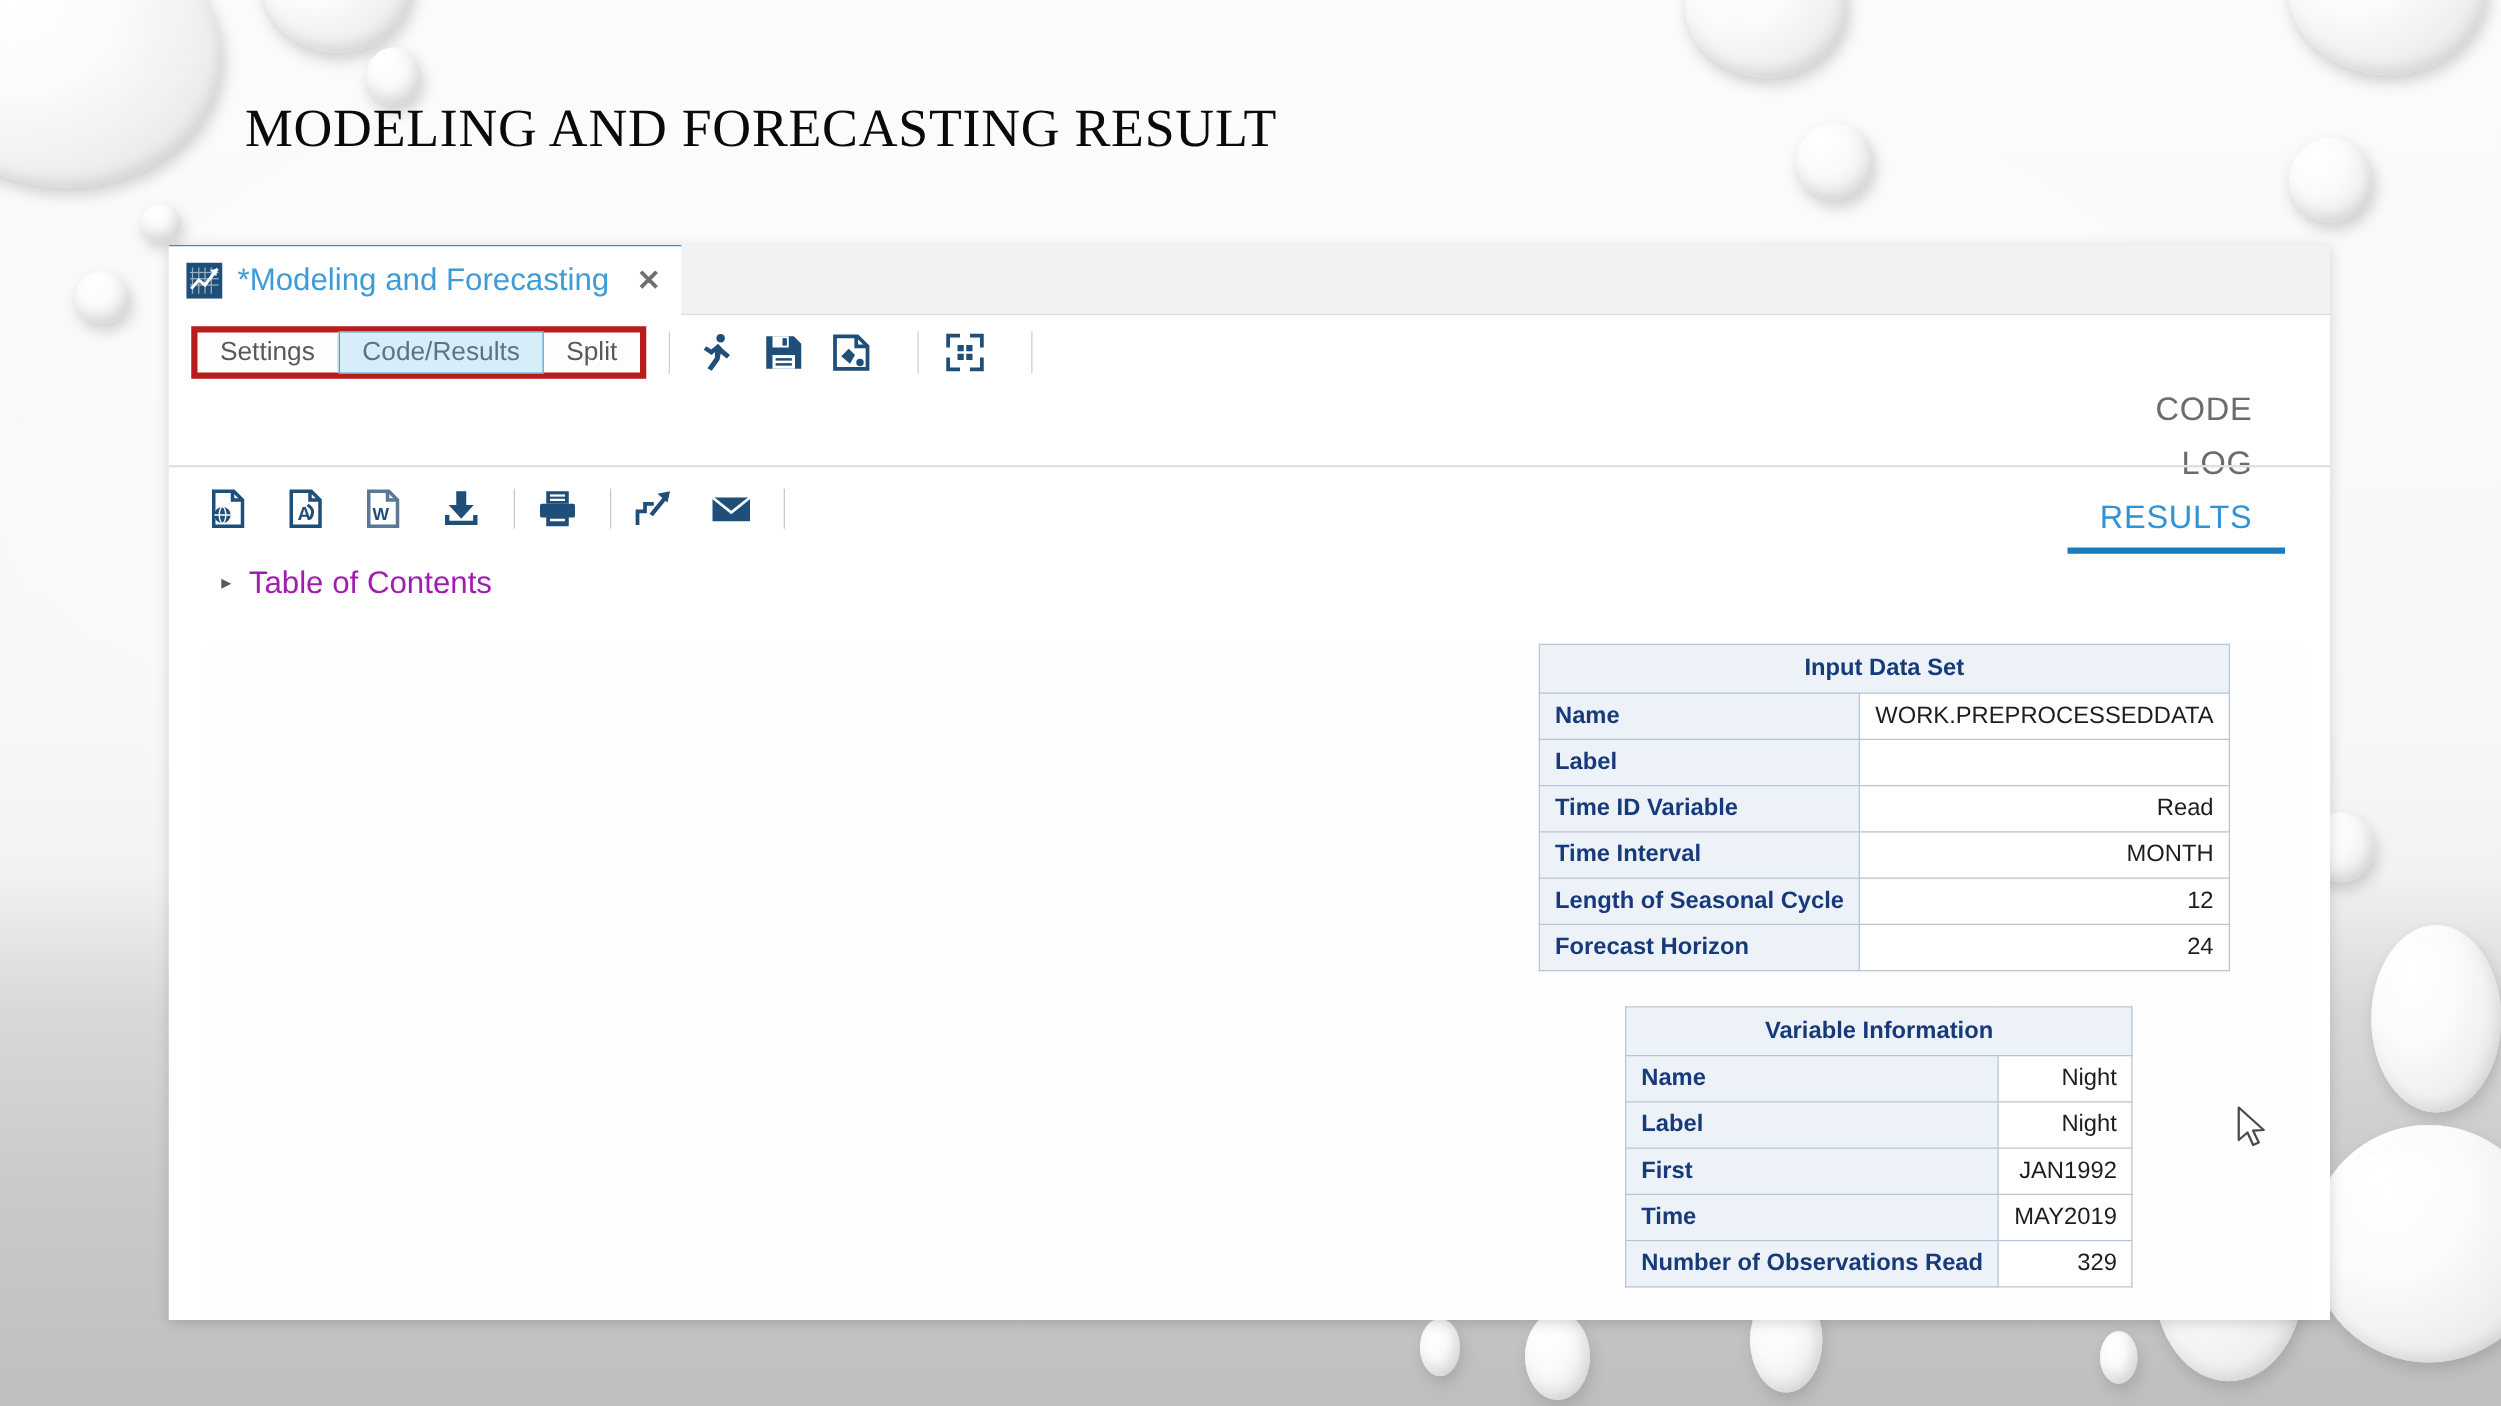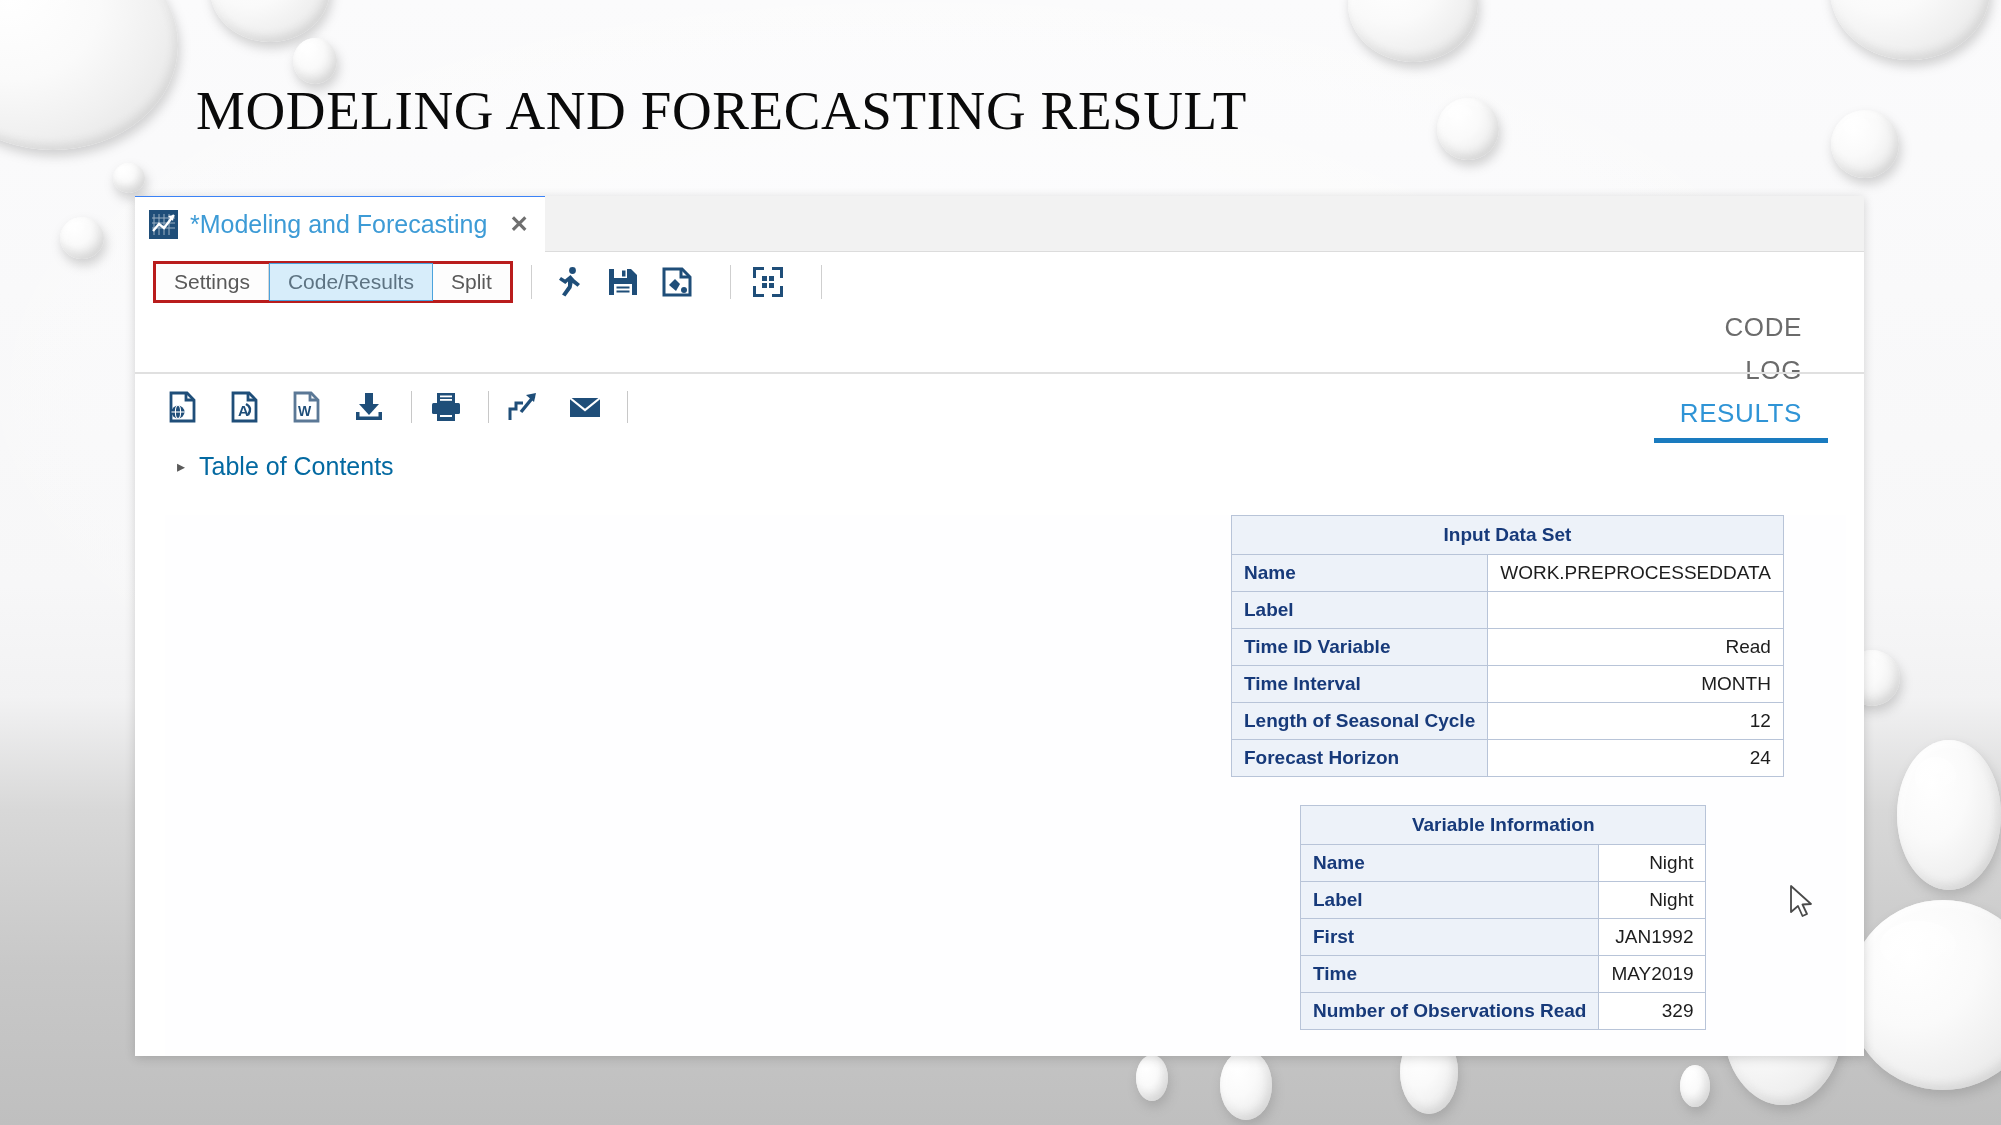--- a/index.html
+++ b/index.html
@@ -55,21 +55,21 @@
     border-radius: 50%;
     background: linear-gradient(150deg, rgba(255,255,255,0.95), rgba(255,255,255,0));
   }
 
   
   .slide-title {
     position: absolute;
     left: 196px;
     top: 79px;
     font-family: "Liberation Serif", "DejaVu Serif", serif;
-    font-size: 55px;
+    font-size: 43px;
     letter-spacing: 0.6px;
     color: #0a0a0a;
     white-space: nowrap;
     z-index: 6;
   }
 
   
   .app-window {
     position: absolute;
     left: 135px;
@@ -129,21 +129,21 @@
     height: 60px;
     background: #ffffff;
     display: flex;
     align-items: center;
     padding-left: 18px;
     border-bottom: 1px solid #ffffff;
   }
   .segmented {
     display: flex;
     height: 42px;
-    border: 3px solid #b91c1c;
+    border: 5px solid #b91c1c;
     background: #fdfdfd;
   }
   .seg-btn {
     display: flex;
     align-items: center;
     padding: 0 18px;
     font-size: 21px;
     color: #595959;
     border-right: 1px solid #d6d6d6;
     cursor: pointer;
@@ -242,21 +242,21 @@
     cursor: pointer;
   }
   .toc-arrow {
     margin-right: 14px;
     font-size: 16px;
     color: #5a5a5a;
     line-height: 1;
   }
   .toc-label {
     font-size: 25px;
-    color: #0369a1;
+    color: #a21caf;
   }
 
   
   .results-pane {
     position: relative;
     background: #fefeff;
     height: 600px;
     margin: 22px 18px 0 30px;
     padding-top: 18px;
   }

